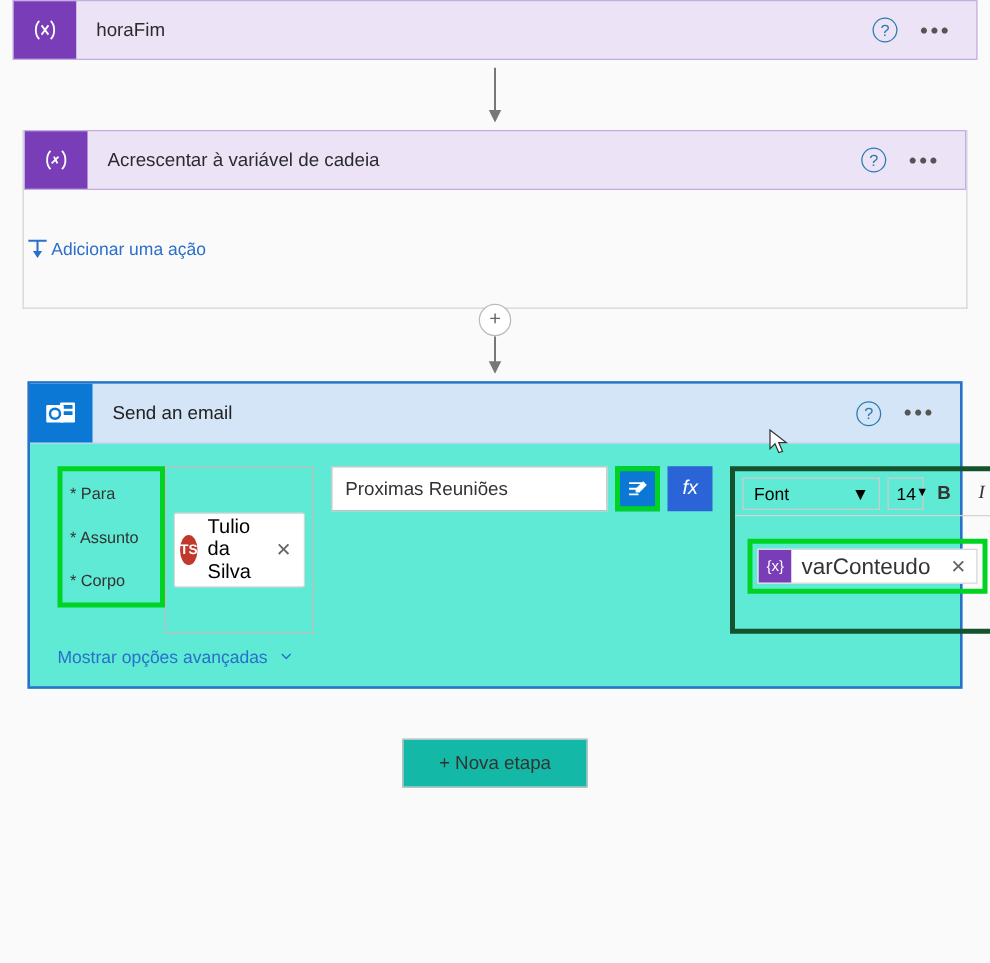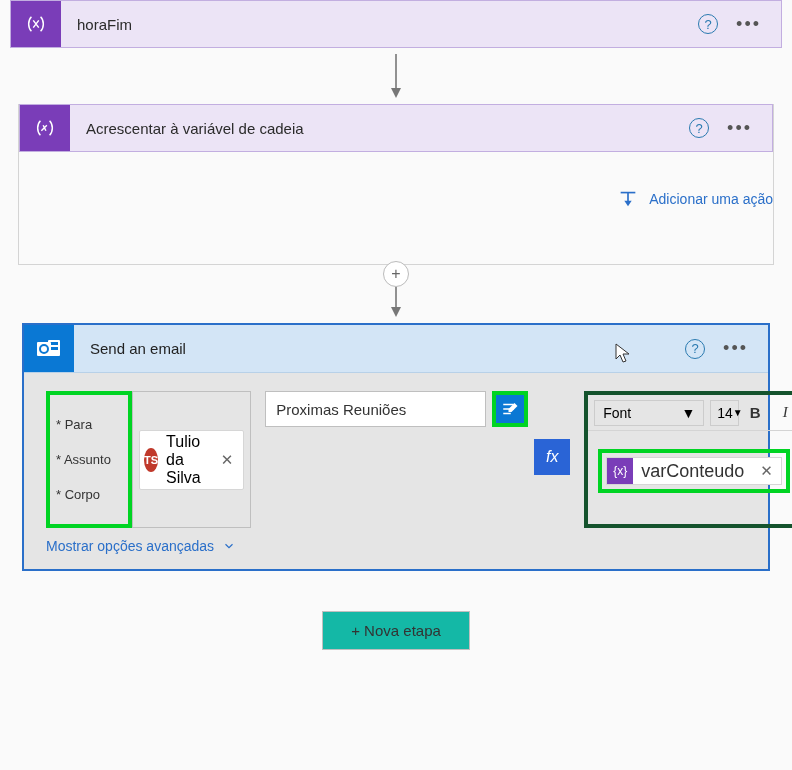--- a/index.html
+++ b/index.html
@@ -34,67 +34,67 @@
 
   
   .arrow {
     display: flex; flex-direction: column; align-items: center;
     margin: 6px 0;
   }
   .arrow svg { display: block; }
 
   
   .add-action {
-    display: flex; align-items: center; justify-content: flex-end;
-    gap: 10px; margin: 36px 0 36px;
+    display: flex; align-items: center; justify-content: flex-start;
+    gap: 0; margin: 36px 0 36px;
     color: #2a6fc9; font-size: 14px; cursor: pointer;
   }
   .add-action-icon {
     width: 22px; height: 22px;
   }
 
   
-  .flow-box { border: 1px solid #d4d4d4; margin: 0 18px; padding-bottom: 18px; border-top: none; padding-top: 0; }
+  .flow-box { border: 1px solid #d4d4d4; margin: 0 18px; border-top: none; padding-top: 0; }
 
   
   .plus-node {
     position: relative; display: flex; flex-direction: column; align-items: center;
     margin-top: -4px;
   }
   .plus-circle {
     width: 26px; height: 26px; border: 1px solid #bbb; border-radius: 50%;
     background: #fff; display: flex; align-items: center; justify-content: center;
     color: #666; font-size: 16px; cursor: pointer;
   }
   .cursor-ptr { position: absolute; left: 615px; top: 343px; pointer-events: none; }
 
   
   .email-card {
     margin: 6px 22px 0;
     border: 2px solid #2a6fc9;
-    background: #e5e5e5;
+    background: #5eead4;
   }
   .email-header {
     display: flex; align-items: center;
     height: 48px;
     background: #d3e5f6;
     border-bottom: 1px solid #b8d1e8;
   }
   .email-icon {
     width: 50px; height: 100%;
     background: #0a78d4;
     display: flex; align-items: center; justify-content: center;
   }
   .email-title { padding-left: 16px; font-size: 15px; color: #222; }
 
   .email-body { padding: 18px 22px 14px; }
 
   .green-label-group {
     border: 4px solid #00d423;
-    padding: 16px 6px;
+    padding: 4px 6px;
     width: 86px;
   }
   .green-label-group .lbl { font-size: 13px; color: #333; margin: 6px 0 20px; }
   .green-label-group .lbl:last-child { margin-bottom: 6px; }
 
   .input-box {
     border: 1px solid #bfbfbf; min-height: 36px;
     display: flex; align-items: center; padding: 4px 6px;
     width: 100%;
   }
@@ -118,21 +118,21 @@
   .square-btn {
     width: 36px; height: 36px;
     display: inline-flex; align-items: center; justify-content: center;
     cursor: pointer; font-size: 16px;
   }
   .btn-dc {
     background: #0a78d4; color: #fff;
     border: 4px solid #00d423;
     box-sizing: border-box;
   }
-  .btn-fx { background: #2a64d6; color: #fff; font-style: italic; font-family: Georgia, serif; margin-top: 48px; }
+  .btn-fx { background: #2a64d6; color: #fff; font-style: italic; font-family: Georgia, serif; }
 
   .rte-box { border: 4px solid #14532d; }
   .rte-toolbar {
     display: flex; align-items: center; height: 36px;
     border-bottom: 1px solid #d4d4d4;
     padding: 0 6px; gap: 2px;
   }
   .font-sel {
     width: 110px; height: 26px; border: 1px solid #ccc;
     display: flex; align-items: center; justify-content: space-between;

